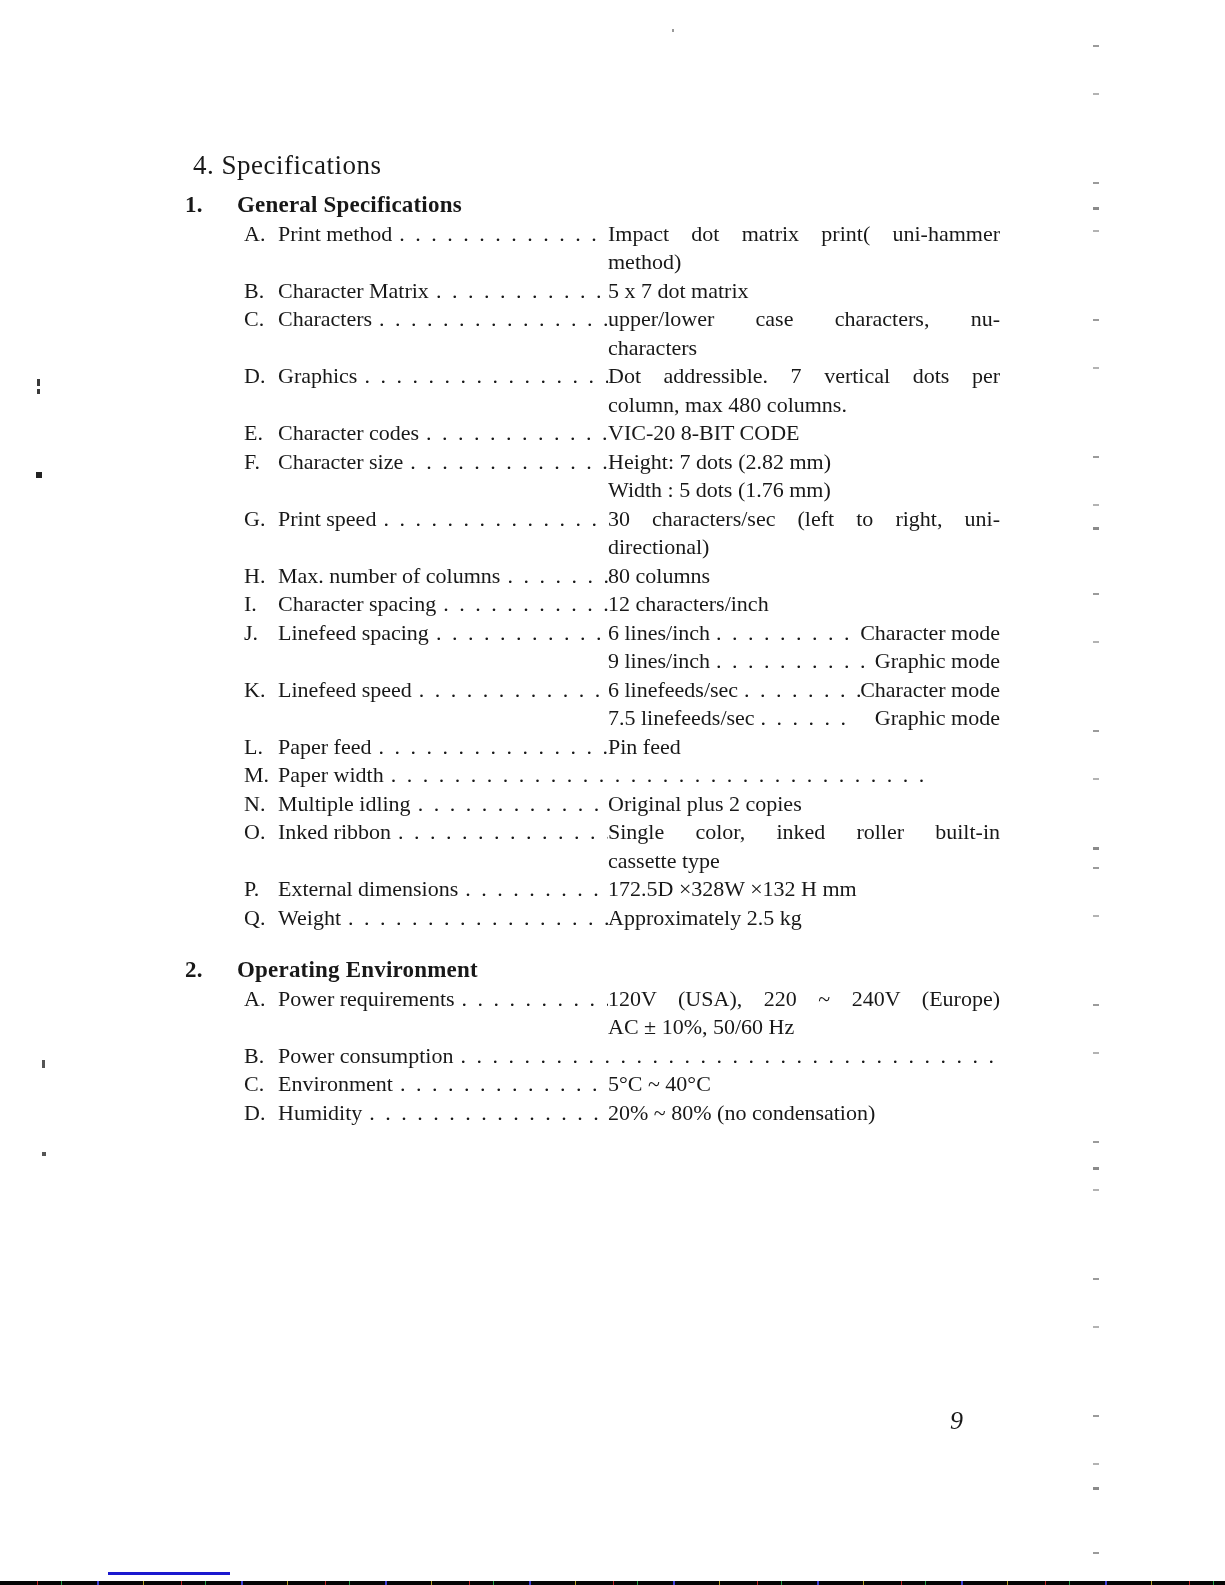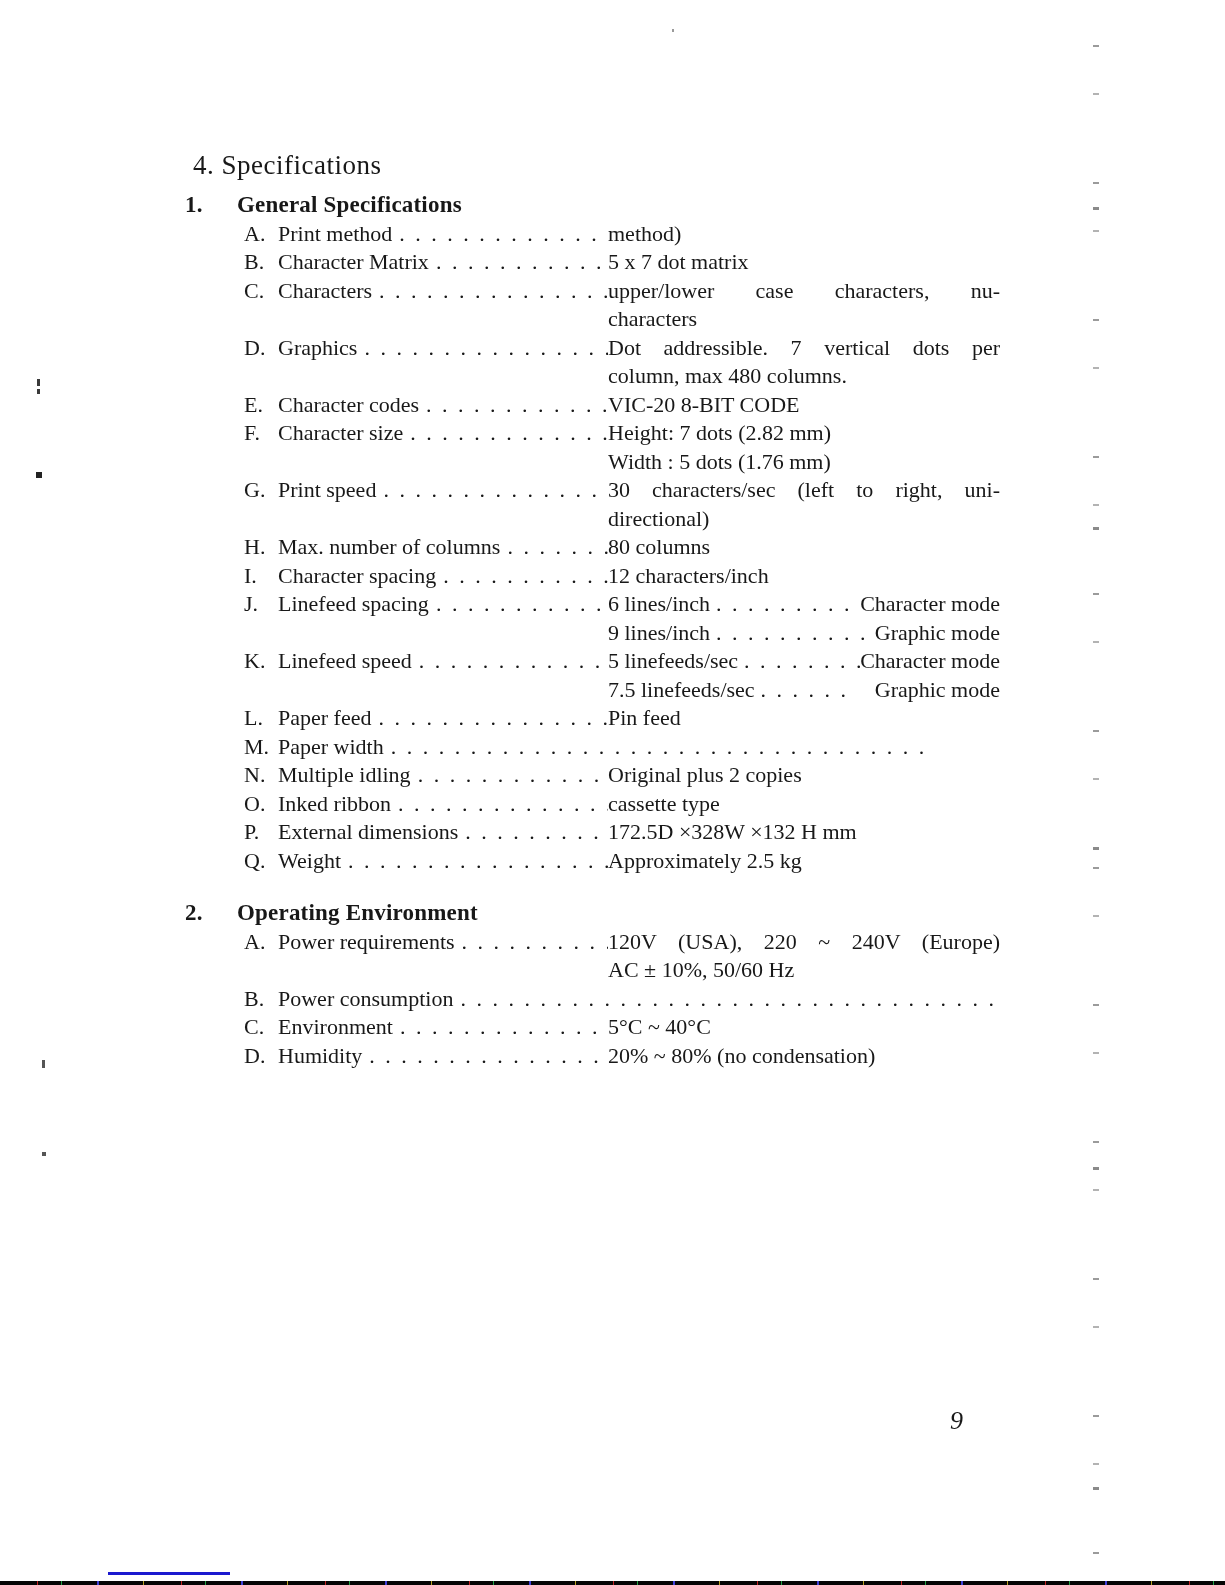--- a/index.html
+++ b/index.html
@@ -97,20 +97,21 @@
       <span class="sec-text">General Specifications</span>
     </h2>
     <div class="rows">
   <div class="row">
     <span class="letter">A.</span>
     <span class="label-dots">
       <span class="label">Print method</span>
       <span class="dots">. . . . . . . . . . . . . . . . . . . . . . . . . . . . . . . . . .</span>
     </span>
     <span class="value">
+              <div class="vline jline">Impact dot matrix print( uni-hammer</div>
               <div class="vline">method)</div>
             </span>
   </div>
 
   <div class="row">
     <span class="letter">B.</span>
     <span class="label-dots">
       <span class="label">Character Matrix</span>
       <span class="dots">. . . . . . . . . . . . . . . . . . . . . . . . . . . . . . . . . .</span>
     </span>
@@ -221,21 +222,21 @@
   </div>
 
   <div class="row">
     <span class="letter">K.</span>
     <span class="label-dots">
       <span class="label">Linefeed speed</span>
       <span class="dots">. . . . . . . . . . . . . . . . . . . . . . . . . . . . . . . . . .</span>
     </span>
     <span class="value">
               <div class="vline vflex">
-                <span class="vl-left">5 linefeeds/sec</span>
+                <span class="vl-left">6 linefeeds/sec</span>
                 <span class="vl-dots">. . . . . . . .</span>
                 <span class="vl-right">Character mode</span>
               </div>
               <div class="vline vflex">
                 <span class="vl-left">7.5 linefeeds/sec</span>
                 <span class="vl-dots">. . . . . .</span>
                 <span class="vl-right">Graphic mode</span>
               </div>
             </span>
   </div>
@@ -270,20 +271,21 @@
             </span>
   </div>
 
   <div class="row">
     <span class="letter">O.</span>
     <span class="label-dots">
       <span class="label">Inked ribbon</span>
       <span class="dots">. . . . . . . . . . . . . . . . . . . . . . . . . . . . . . . . . .</span>
     </span>
     <span class="value">
+              <div class="vline jline">Single color, inked roller built-in</div>
               <div class="vline">cassette type</div>
             </span>
   </div>
 
   <div class="row">
     <span class="letter">P.</span>
     <span class="label-dots">
       <span class="label">External dimensions</span>
       <span class="dots">. . . . . . . . . . . . . . . . . . . . . . . . . . . . . . . . . .</span>
     </span>

